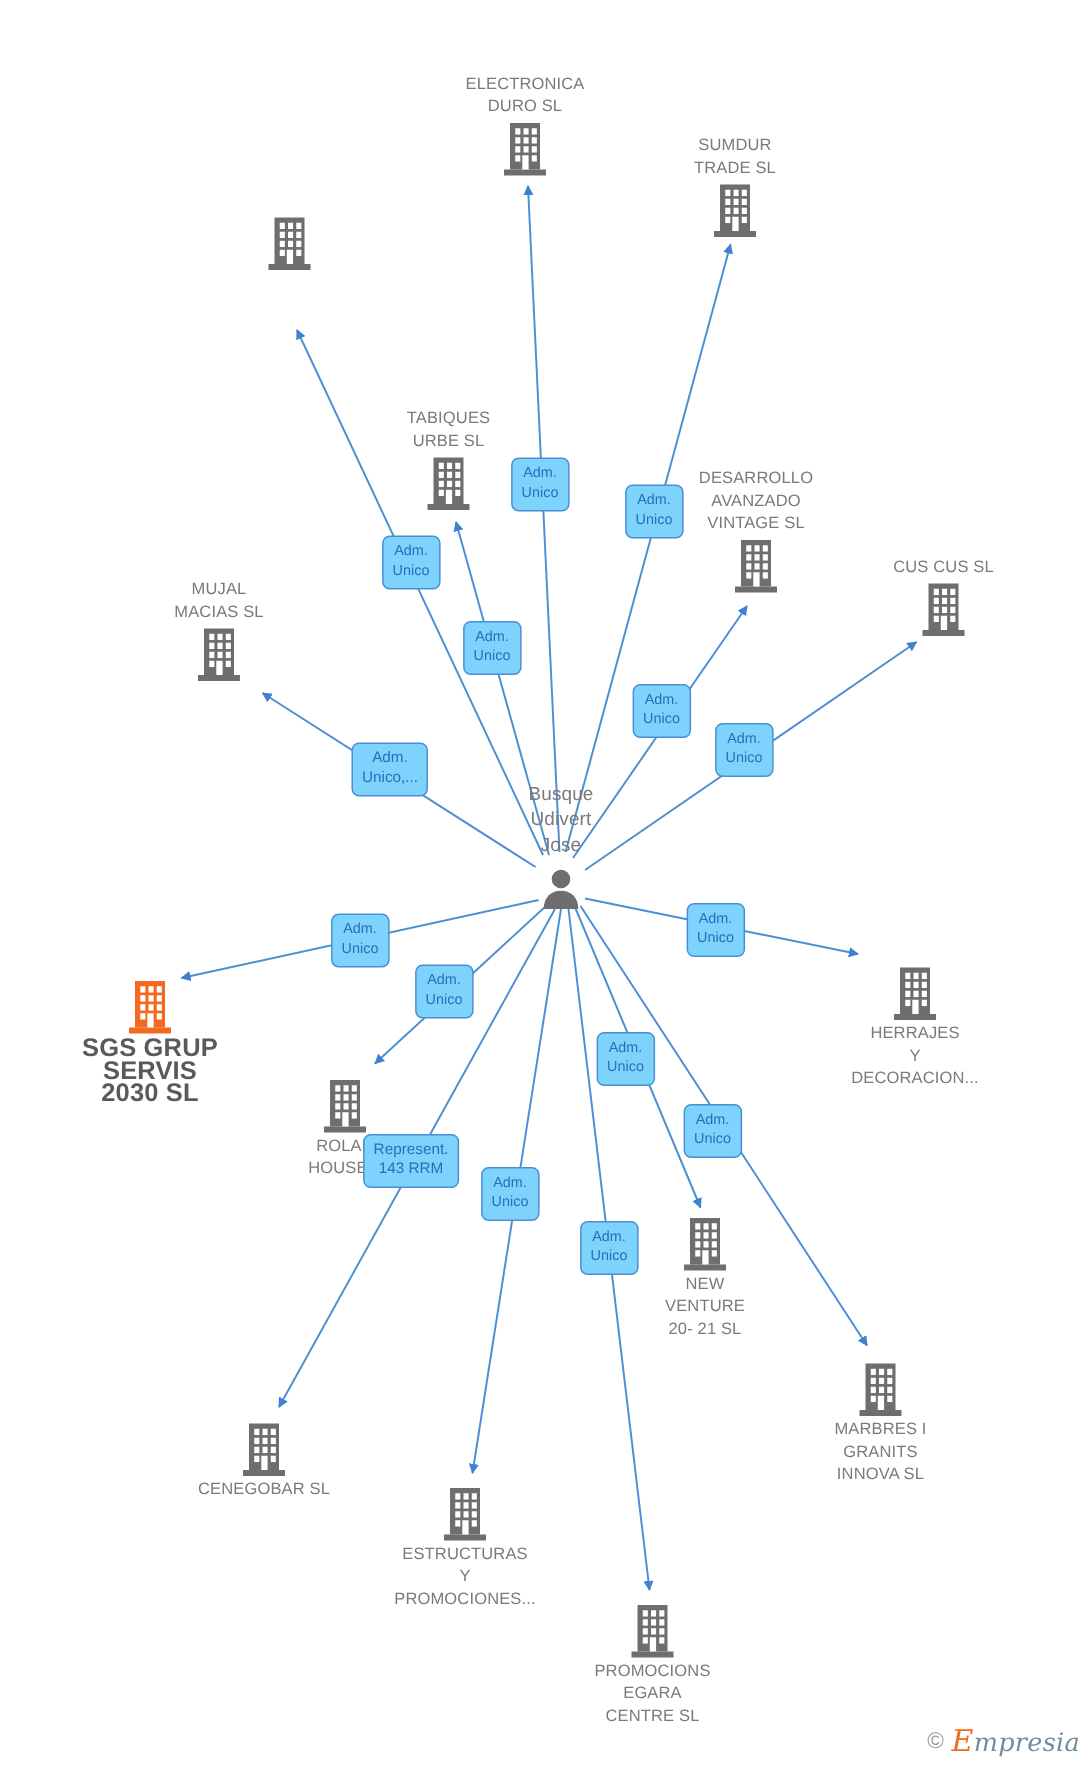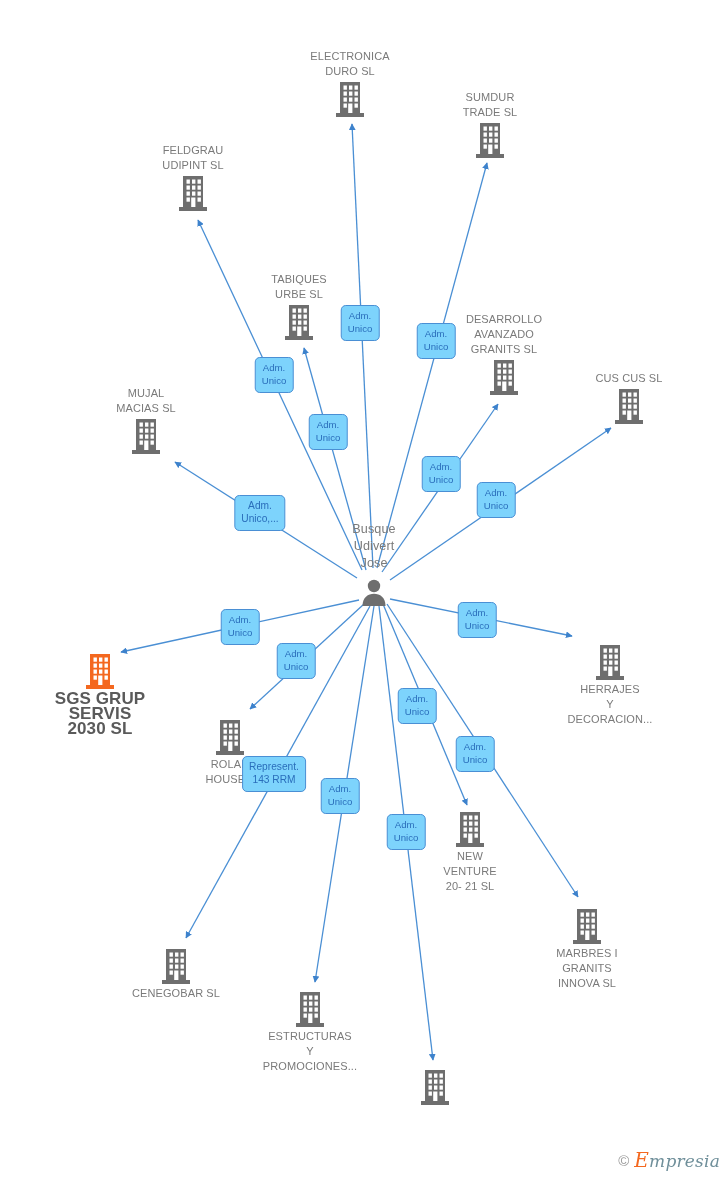--- a/index.html
+++ b/index.html
@@ -177,22 +177,20 @@
           <rect x="20.5" y="11.5" width="3.4" height="4.2" fill="#ffffff"></rect>
           <rect x="9.5" y="17.5" width="3.4" height="4.2" fill="#ffffff"></rect>
           <rect x="15" y="17.5" width="3.4" height="4.2" fill="#ffffff"></rect>
           <rect x="20.5" y="17.5" width="3.4" height="4.2" fill="#ffffff"></rect>
           <rect x="9.5" y="23.5" width="3.4" height="4.2" fill="#ffffff"></rect>
           <rect x="20.5" y="23.5" width="3.4" height="4.2" fill="#ffffff"></rect>
           <rect x="14.2" y="23.5" width="4.2" height="9.5" fill="#ffffff"></rect>
         </svg>
       </div>
       <div class="node label-above" style="left: 193px; top: 143px;">
-        <span class="node-label">FELDGRAU
-UDIPINT  SL</span>
         <svg width="32" height="38" viewBox="0 0 32 38" class="node-icon">
           <path d="M6 2 h20 v31 h-20 z" fill="#6e6e6e"></path>
           <rect x="2" y="33" width="28" height="4" fill="#6e6e6e"></rect>
           <rect x="9.5" y="5.5" width="3.4" height="4.2" fill="#ffffff"></rect>
           <rect x="15" y="5.5" width="3.4" height="4.2" fill="#ffffff"></rect>
           <rect x="20.5" y="5.5" width="3.4" height="4.2" fill="#ffffff"></rect>
           <rect x="9.5" y="11.5" width="3.4" height="4.2" fill="#ffffff"></rect>
           <rect x="15" y="11.5" width="3.4" height="4.2" fill="#ffffff"></rect>
           <rect x="20.5" y="11.5" width="3.4" height="4.2" fill="#ffffff"></rect>
           <rect x="9.5" y="17.5" width="3.4" height="4.2" fill="#ffffff"></rect>
@@ -219,21 +217,21 @@
           <rect x="15" y="17.5" width="3.4" height="4.2" fill="#ffffff"></rect>
           <rect x="20.5" y="17.5" width="3.4" height="4.2" fill="#ffffff"></rect>
           <rect x="9.5" y="23.5" width="3.4" height="4.2" fill="#ffffff"></rect>
           <rect x="20.5" y="23.5" width="3.4" height="4.2" fill="#ffffff"></rect>
           <rect x="14.2" y="23.5" width="4.2" height="9.5" fill="#ffffff"></rect>
         </svg>
       </div>
       <div class="node label-above" style="left: 504px; top: 312px;">
         <span class="node-label">DESARROLLO
 AVANZADO
-GRANITS  SL</span>
+VINTAGE  SL</span>
         <svg width="32" height="38" viewBox="0 0 32 38" class="node-icon">
           <path d="M6 2 h20 v31 h-20 z" fill="#6e6e6e"></path>
           <rect x="2" y="33" width="28" height="4" fill="#6e6e6e"></rect>
           <rect x="9.5" y="5.5" width="3.4" height="4.2" fill="#ffffff"></rect>
           <rect x="15" y="5.5" width="3.4" height="4.2" fill="#ffffff"></rect>
           <rect x="20.5" y="5.5" width="3.4" height="4.2" fill="#ffffff"></rect>
           <rect x="9.5" y="11.5" width="3.4" height="4.2" fill="#ffffff"></rect>
           <rect x="15" y="11.5" width="3.4" height="4.2" fill="#ffffff"></rect>
           <rect x="20.5" y="11.5" width="3.4" height="4.2" fill="#ffffff"></rect>
           <rect x="9.5" y="17.5" width="3.4" height="4.2" fill="#ffffff"></rect>
@@ -437,20 +435,23 @@
           <rect x="9.5" y="11.5" width="3.4" height="4.2" fill="#ffffff"></rect>
           <rect x="15" y="11.5" width="3.4" height="4.2" fill="#ffffff"></rect>
           <rect x="20.5" y="11.5" width="3.4" height="4.2" fill="#ffffff"></rect>
           <rect x="9.5" y="17.5" width="3.4" height="4.2" fill="#ffffff"></rect>
           <rect x="15" y="17.5" width="3.4" height="4.2" fill="#ffffff"></rect>
           <rect x="20.5" y="17.5" width="3.4" height="4.2" fill="#ffffff"></rect>
           <rect x="9.5" y="23.5" width="3.4" height="4.2" fill="#ffffff"></rect>
           <rect x="20.5" y="23.5" width="3.4" height="4.2" fill="#ffffff"></rect>
           <rect x="14.2" y="23.5" width="4.2" height="9.5" fill="#ffffff"></rect>
         </svg>
+        <span class="node-label">PROMOCIONS
+EGARA
+CENTRE SL</span>
       </div>
     </div>
   <div id="labels-layer">
       <div class="edge-label" style="left: 360px; top: 323px;">Adm.
 Unico</div>
       <div class="edge-label" style="left: 436px; top: 341px;">Adm.
 Unico</div>
       <div class="edge-label" style="left: 274px; top: 375px;">Adm.
 Unico</div>
       <div class="edge-label" style="left: 328px; top: 432px;">Adm.

